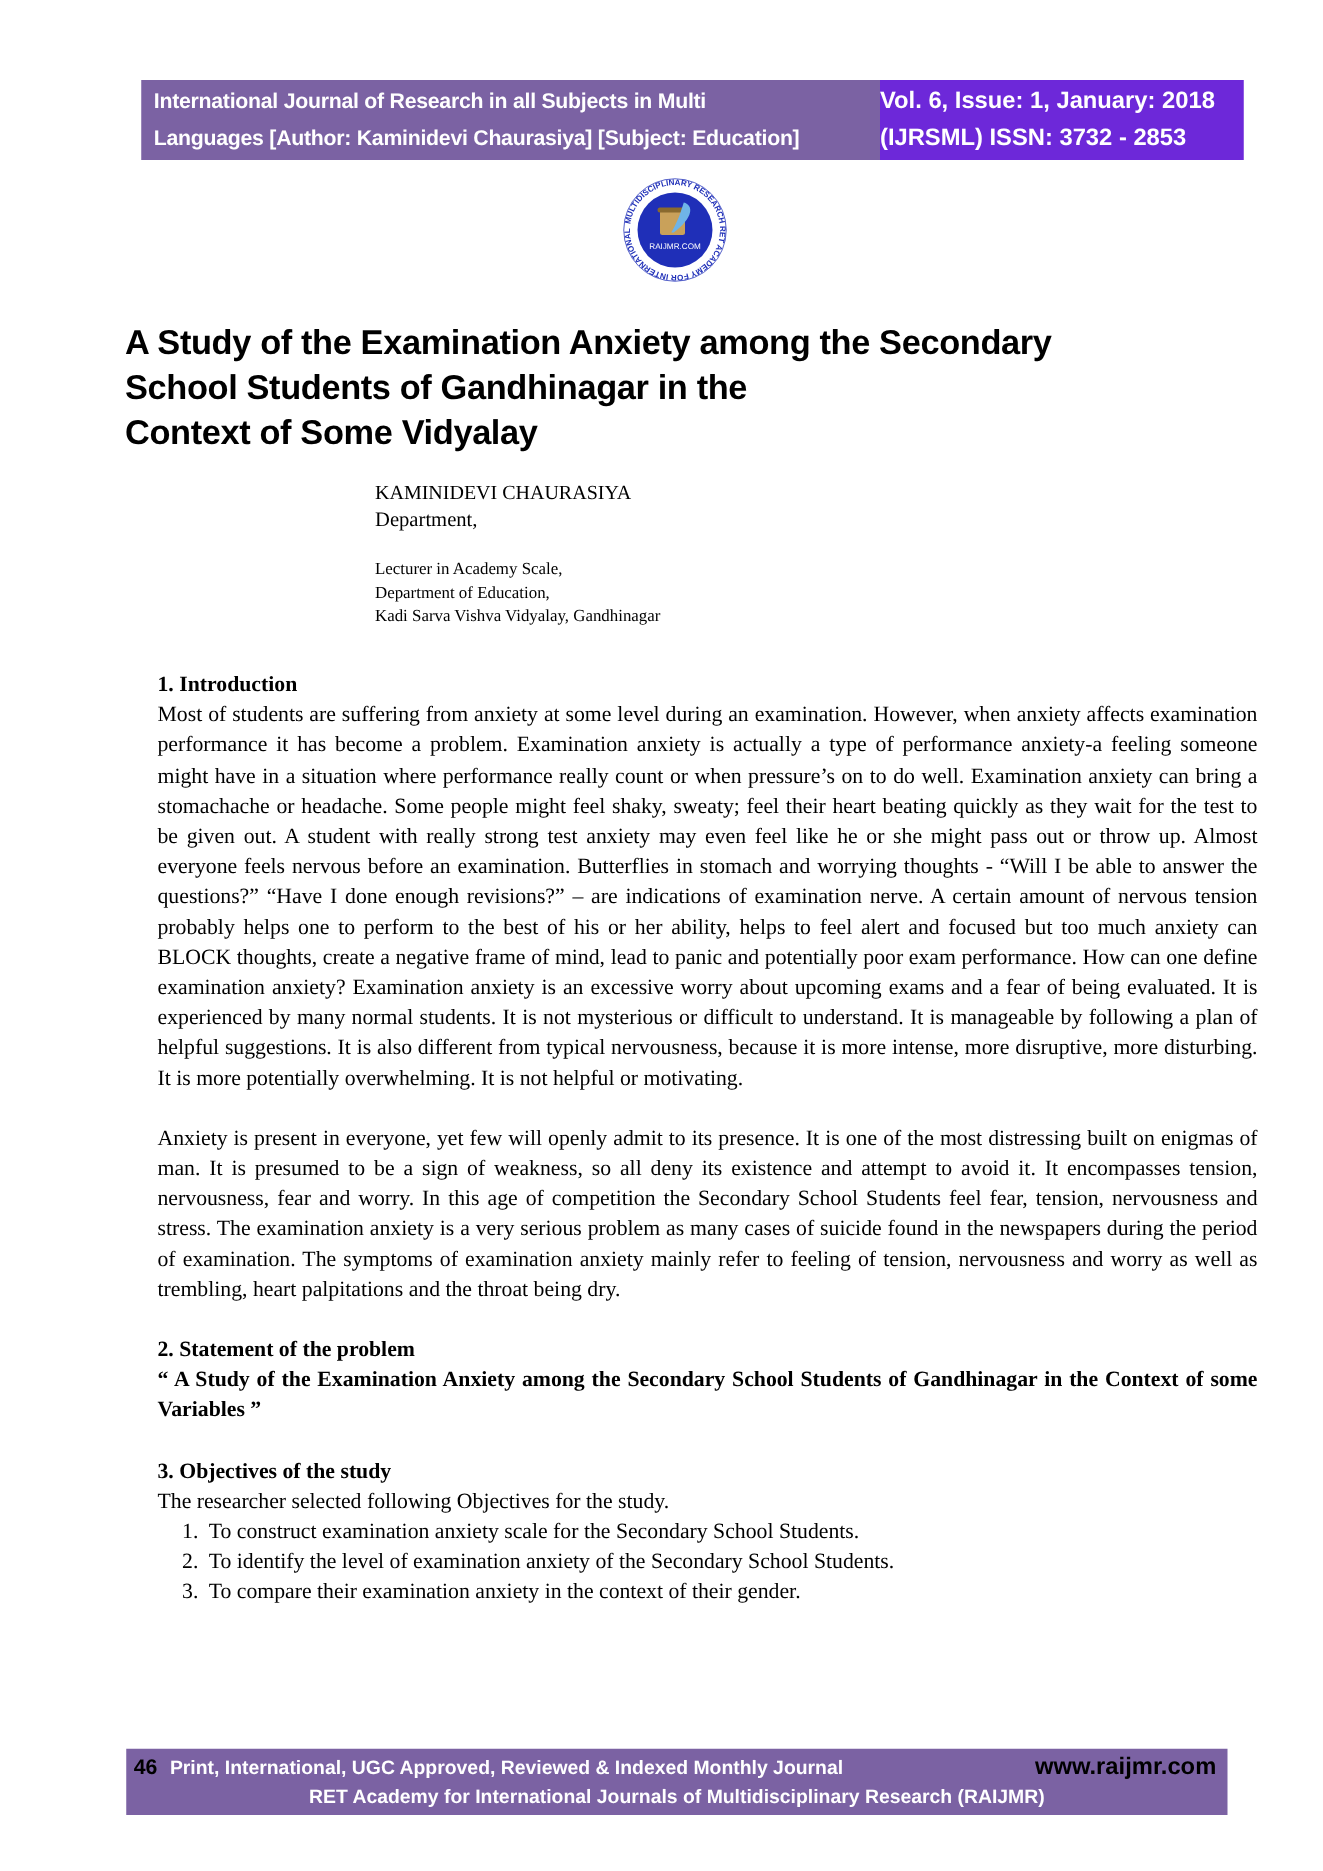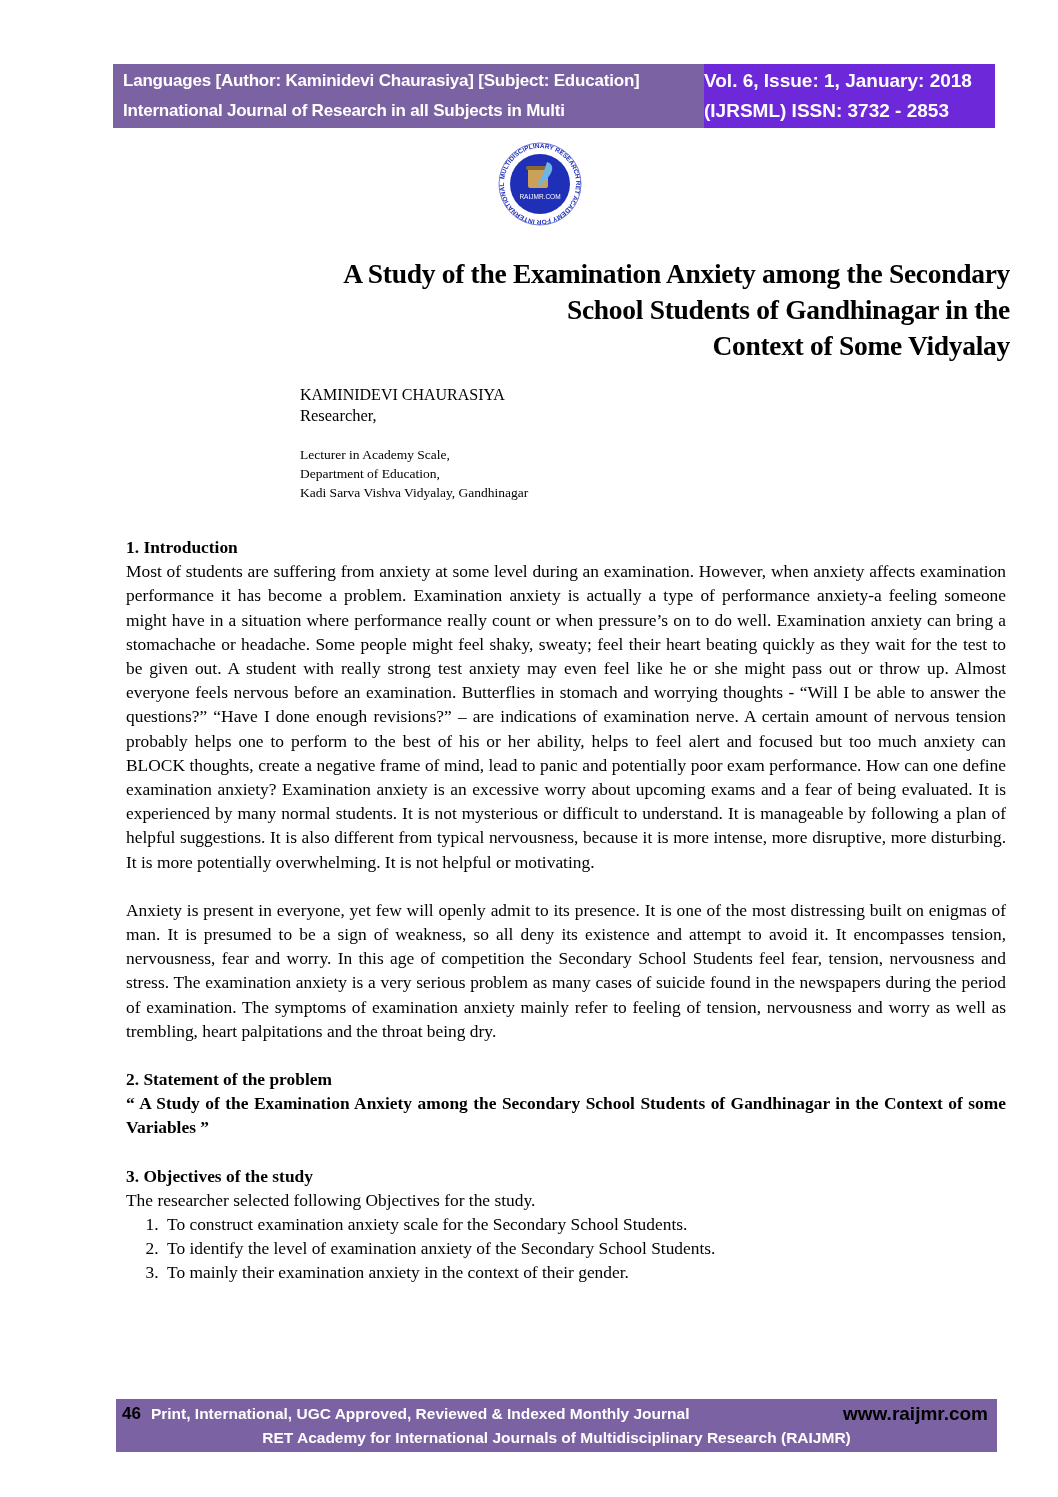--- a/index.html
+++ b/index.html
@@ -1,46 +1,46 @@
 <!DOCTYPE html>
 <html><head>
   <meta charset="utf-8">
   <style>
     html, body { margin: 0; padding: 0; background: #ffffff; }
     body { width: 1058px; height: 1497px; position: relative; overflow: hidden; color: #000; }
     .header-bar { position: absolute; left: 113px; top: 64px; width: 882px; height: 64px; display: flex; }
     .header-left { background: #7b62a3; width: 591px; height: 64px; color: #fff; font-family: "Liberation Sans", sans-serif; font-weight: bold; font-size: 17px; line-height: 30px; padding: 2px 0 0 10px; box-sizing: border-box; white-space: nowrap; letter-spacing: -0.2px; }
     .header-right { background: #6d28d9; flex: 1; height: 64px; color: #fff; font-family: "Liberation Sans", sans-serif; font-weight: bold; font-size: 19px; line-height: 30px; padding: 2px 10px 0 0; box-sizing: border-box; text-align: left; white-space: nowrap; }
     .logo { position: absolute; left: 497px; top: 138px; width: 86px; height: 96px; }
-    .title { position: absolute; left: 100px; top: 256px; width: 910px; text-align: right; font-family: Liberation Serif, serif; font-weight: bold; font-size: 27.5px; line-height: 36px; letter-spacing: -0.3px; }
+    .title { position: absolute; left: 100px; top: 256px; width: 910px; text-align: left; font-family: Liberation Sans, sans-serif; font-weight: bold; font-size: 27.5px; line-height: 36px; letter-spacing: -0.3px; }
     .authors { position: absolute; left: 300px; top: 384px; width: 510px; text-align: left; font-family: "Liberation Serif", serif; }
     .authors .name { font-size: 16px; line-height: 21px; }
     .authors .role { font-size: 16.5px; line-height: 21px; }
     .authors .aff { font-size: 13.5px; line-height: 19px; }
     .gap { height: 19px; }
     .content { position: absolute; left: 126px; top: 535px; width: 880px; font-family: "Liberation Serif", serif; font-size: 17.4px; line-height: 24.2px; }
     .content h2 { font-size: 17.4px; font-weight: bold; margin: 0; line-height: 24.2px; }
     .content p { margin: 0; text-align: justify; }
     .content .para-gap { height: 24px; }
     .content .bold { font-weight: bold; }
     .content ol { margin: 0; padding-left: 37px; }
     .content ol li { padding-left: 4px; }
-    .footer-bar { position: absolute; left: 116px; top: 1399px; width: 881px; height: 53px; background: #7b62a3; font-family: "Liberation Sans", sans-serif; font-weight: bold; color: #fff; font-size: 15.5px; }
+    .footer-bar { position: absolute; left: 101px; top: 1399px; width: 881px; height: 53px; background: #7b62a3; font-family: "Liberation Sans", sans-serif; font-weight: bold; color: #fff; font-size: 15.5px; }
     .footer-row1 { position: absolute; left: 6px; top: 4px; width: 866px; line-height: 22px; white-space: nowrap; }
     .footer-page { color: #000; font-size: 17px; margin-right: 10px; }
     .footer-url { position: absolute; right: 0; top: 0; color: #000; font-size: 19px; }
     .footer-row2 { position: absolute; left: 0; top: 28px; width: 881px; text-align: center; line-height: 22px; white-space: nowrap; }
   </style>
 </head>
 <body>
 
 <div class="header-bar">
   <div class="header-left">
+    <div>International Journal of Research in all Subjects in Multi</div>
     <div>Languages [Author: Kaminidevi Chaurasiya] [Subject: Education]</div>
-    <div>International Journal of Research in all Subjects in Multi</div>
   </div>
   <div class="header-right">
     <div>Vol. 6, Issue: 1, January: 2018</div>
     <div>(IJRSML)  ISSN: 3732 - 2853</div>
   </div>
 </div>
 
 <div class="logo">
   <svg width="86" height="96" viewBox="0 0 86 96">
     <circle cx="43" cy="46" r="41" fill="#ffffff"></circle>
@@ -60,42 +60,42 @@
 </div>
 
 <div class="title">
   <div>A Study of the Examination Anxiety among the Secondary</div>
   <div>School Students of Gandhinagar in the</div>
   <div>Context of Some Vidyalay</div>
 </div>
 
 <div class="authors">
   <div class="name">KAMINIDEVI CHAURASIYA</div>
-  <div class="role">Researcher,</div>
+  <div class="role">Department,</div>
   <div class="gap"></div>
   <div class="aff">Lecturer in Academy Scale,</div>
   <div class="aff">Department of Education,</div>
   <div class="aff">Kadi Sarva Vishva Vidyalay, Gandhinagar</div>
 </div>
 
 <div class="content">
   <h2>1. Introduction</h2>
   <p>Most of students are suffering from anxiety at some level during an examination. However, when anxiety affects examination performance it has become a problem. Examination anxiety is actually a type of performance anxiety-a feeling someone might have in a situation where performance really count or when pressure’s on to do well. Examination anxiety can bring a stomachache or headache. Some people might feel shaky, sweaty; feel their heart beating quickly as they wait for the test to be given out. A student with really strong test anxiety may even feel like he or she might pass out or throw up. Almost everyone feels nervous before an examination. Butterflies in stomach and worrying thoughts - “Will I be able to answer the questions?”  “Have I done enough revisions?” – are indications of examination nerve. A certain amount of nervous tension probably helps one to perform to the best of his or her ability, helps  to feel alert and focused but too much anxiety can BLOCK thoughts, create a negative frame of mind, lead to panic and potentially poor exam performance. How can one define examination anxiety?  Examination anxiety is an excessive worry about upcoming exams and a fear of being evaluated. It is experienced by many normal students. It is not mysterious or difficult to understand. It is manageable by following a plan of helpful suggestions. It is also different from typical nervousness, because it is more intense, more disruptive, more disturbing. It is more potentially overwhelming. It is not helpful or motivating.</p>
   <div class="para-gap"></div>
   <p>Anxiety is present in everyone, yet few will openly admit to its presence. It is one of the most distressing built on enigmas of man. It is presumed to be a sign of weakness, so all deny its existence and attempt to avoid it. It encompasses tension, nervousness, fear and worry. In this age of competition the Secondary School Students feel fear, tension, nervousness and stress. The examination anxiety is a very serious problem as many cases of suicide found in the newspapers during the period of examination. The symptoms of examination anxiety mainly refer to feeling of tension, nervousness and worry as well as trembling, heart palpitations and the throat being dry.</p>
   <div class="para-gap"></div>
   <h2>2. Statement of the problem</h2>
   <p class="bold">“ A Study of the Examination Anxiety among the Secondary School Students of  Gandhinagar in the Context of some Variables ”</p>
   <div class="para-gap"></div>
   <h2>3. Objectives of the study</h2>
   <p>The researcher selected following Objectives for the study.</p>
   <ol>
     <li>To construct examination anxiety scale for the Secondary School Students.</li>
     <li>To identify the level of examination anxiety of the Secondary School Students.</li>
-    <li>To mainly their examination anxiety in the context of their gender.</li>
+    <li>To compare their examination anxiety in the context of their gender.</li>
   </ol>
 </div>
 
 <div class="footer-bar">
   <div class="footer-row1">
     <span class="footer-page">46</span><span>Print, International, UGC Approved,  Reviewed &amp; Indexed Monthly Journal</span>
     <span class="footer-url">www.raijmr.com</span>
   </div>
   <div class="footer-row2">RET Academy for International Journals of Multidisciplinary Research (RAIJMR)</div>
 </div>

